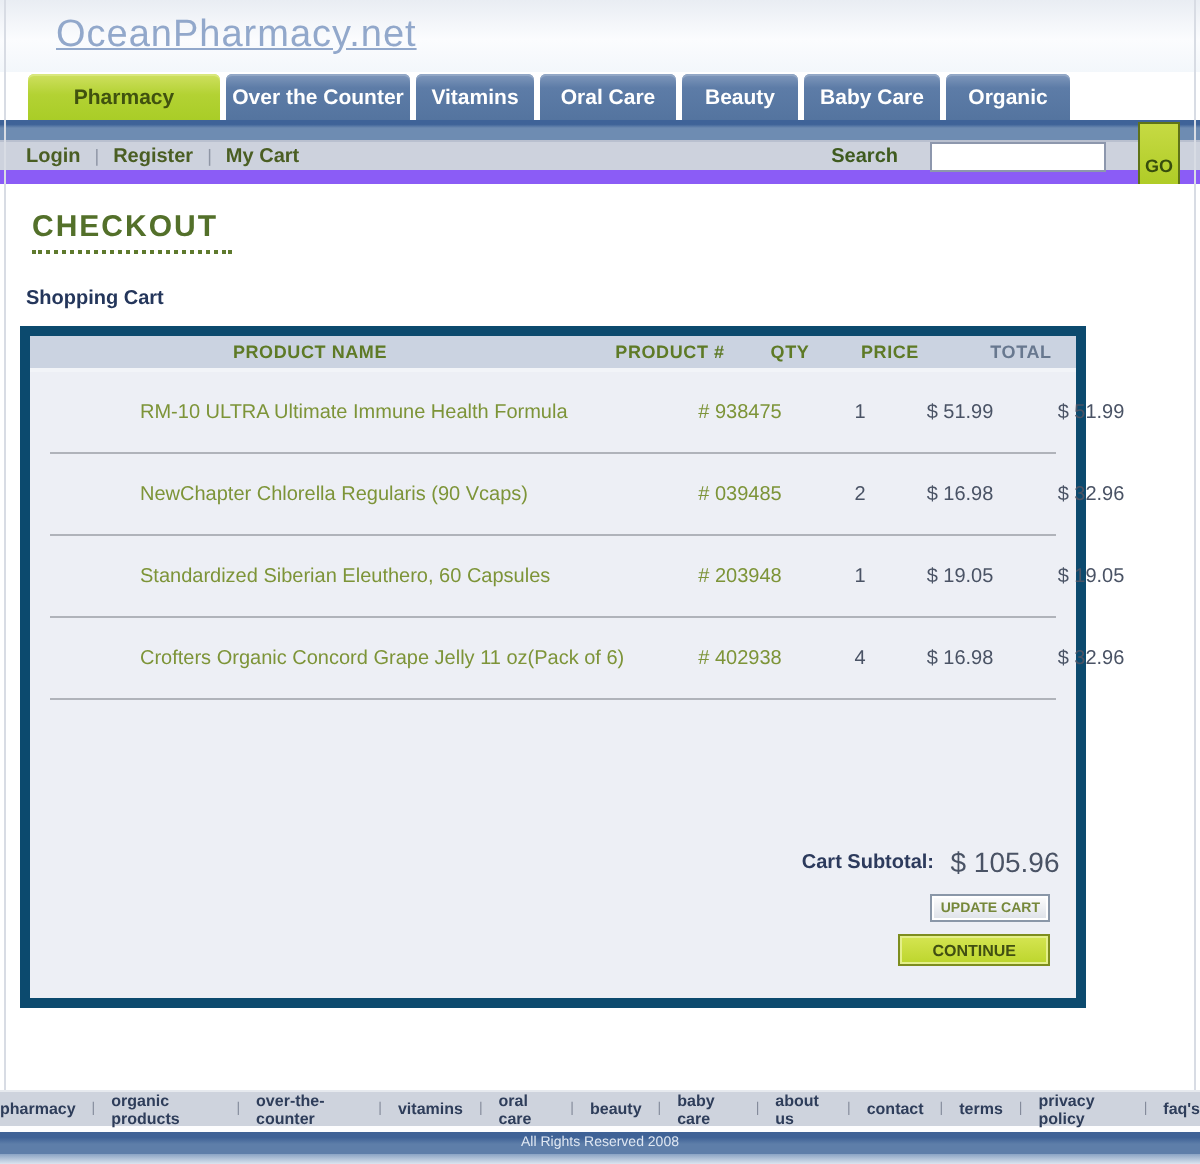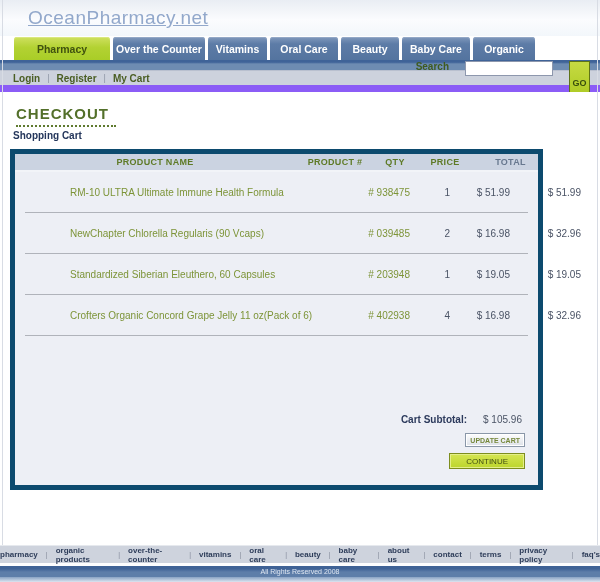--- a/index.html
+++ b/index.html
@@ -18,49 +18,49 @@
   .tab:nth-child(1){ width:96px; } .tab:nth-child(2){ width:92px; } .tab:nth-child(3){ width:59px; }
   .tab:nth-child(4){ width:68px; } .tab:nth-child(5){ width:58px; } .tab:nth-child(6){ width:68px; } .tab:nth-child(7){ width:62px; }
   .tab.active { background:linear-gradient(180deg,#cfe060 0%,#b3d233 45%,#a9cd27 100%); color:#40520f; box-shadow:inset 0 1px 0 #d9e87e; }
   .nav-strip { height:10px; background:linear-gradient(180deg,#3f6398 0%,#3f6398 22%,#6e8cb2 40%,#6e8cb2 100%); }
 
   
   .utilbar { height:22px; background:#cdd2dd; border-top:1px solid #b9c0cf; border-bottom:7px solid #8b5cf6; display:flex; align-items:center; justify-content:space-between; padding:0 10px 0 13px; }
   .utilbar-left { display:flex; align-items:center; gap:7px; }
   .util-link { font-size:10px; font-weight:bold; color:#4a5e23; text-decoration:none; cursor:pointer; }
   .sep { font-size:9px; color:#8f96a5; }
-  .utilbar-right { display:flex; align-items:flex-start; gap:16px; }
+  .utilbar-right { display:flex; align-items:center; gap:16px; }
   .search-label { font-size:10px; font-weight:bold; color:#3f5b1f; }
   .search-input { width:88px; height:15px; border:1px solid #8d97ad; background:#fff; font-size:10px; padding:0 3px; }
   .go-btn { height:15px; min-width:21px; background:linear-gradient(180deg,#c6da43,#aecb25); border:1px solid #5f7317; color:#374d0d; font-size:9px; font-weight:bold; cursor:pointer; padding:16px 2px; }
 
   
   .content { height:453px; background:#fff; position:relative; }
   .page-title { margin:13px 0 0 16px; font-size:15px; font-weight:bold; letter-spacing:1px; color:#53702a; }
   .dotted-rule { width:100px; margin:3px 0 0 16px; border-bottom:2px dotted #5f7a2e; }
-  .section-title { margin:3px 0 8px 13px; font-size:10px; font-weight:bold; color:#24365b; }
+  .section-title { margin:17px 0 8px 13px; font-size:10px; font-weight:bold; color:#24365b; }
 
   .cart { margin-left:10px; width:533px; height:341px; background:#edeff5; border:5px solid #0c4a6e; display:flex; flex-direction:column; }
   .cart-head, .cart-row { display:grid; grid-template-columns:280px 80px 40px 60px 71px; align-items:center; }
   .cart-head { height:18px; background:#cbd3e1; border-bottom:2px solid #f2f4f8; }
   .cart-head span { font-size:9px; font-weight:bold; letter-spacing:.3px; color:#5e7a26; text-align:center; }
   .cart-head span.h-total { color:#68788f; }
   .cart-row { height:41px; position:relative;padding-left:35px; }
   .cart-row::after { content:""; position:absolute; left:10px; right:10px; bottom:0; height:1px; background:#b0b3ba; }
-  .cell { font-size:10px; text-align:right; color:#4a5365; }
+  .cell { font-size:10px; text-align:center; color:#4a5365; }
   .cell-name { text-align:left; padding-left:20px; color:#7d9438; }
   .cell-pno { color:#7d9438; }
 
   .cart-footer { margin-top:auto; padding-bottom:16px; }
   .subtotal-row { display:flex; justify-content:flex-end; align-items:center; margin-bottom:8px; }
   .subtotal-label { font-size:10px; font-weight:bold; color:#2c3a5c;text-align:center; }
-  .subtotal-value { width:71px; text-align:center; font-size:10px; color:#4a5365; }
+  .subtotal-value { width:71px; text-align:center; font-size:14px; color:#4a5365; }
   .btn-col { display:flex; flex-direction:column; align-items:flex-end; gap:6px; padding-right:13px; }
   .update-btn { height:14px; min-width:50px; padding:0 4px; background:linear-gradient(180deg,#fdfdfd,#dde1e8); border:1px solid #8a97a8; box-shadow:inset 0 0 0 1px #fff; font-size:7px; font-weight:bold; color:#76883a; cursor:pointer; }
-  .continue-btn { height:16px; min-width:54px; padding:0 16px; background:linear-gradient(180deg,#d5e552,#bcd52c); border:1px solid #7d8d1e; box-shadow:inset 0 0 0 1px #e4ef8a; font-size:8px; font-weight:normal; color:#414f12; cursor:pointer;text-align:center; }
+  .continue-btn { height:16px; min-width:54px; padding:0 16px; background:linear-gradient(180deg,#d5e552,#bcd52c); border:1px solid #7d8d1e; box-shadow:inset 0 0 0 1px #e4ef8a; font-size:8px; font-weight:bold; color:#414f12; cursor:pointer;text-align:center; }
 
   
   .footer-links { height:18px; background:#ced3dd; border-top:1px solid #e6e9ee; display:flex; align-items:center; justify-content:center; gap:8px; }
   .f-link { font-size:8px; font-weight:bold; color:#2e3d5a; text-decoration:none; cursor:pointer; }
   .f-sep { font-size:7px; color:#848b9b; }
   .footer-gap { height:3px; background:#fdfdfe; }
   .footer-bar { height:11px; background:linear-gradient(180deg,#3f6296 0%,#3f6296 25%,#5e7ea9 55%,#5e7ea9 100%); display:flex; align-items:center; justify-content:center; }
   .copyright { font-size:7px; color:#dfe7f2; }
   .footer-strip { height:5px; background:linear-gradient(180deg,#8aa3c4,#dbe4ef); }
 </style>

